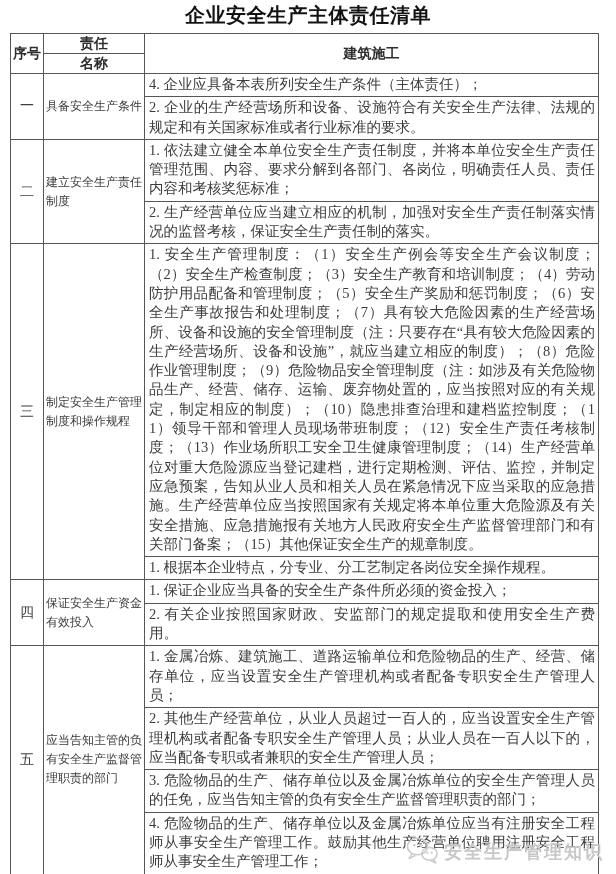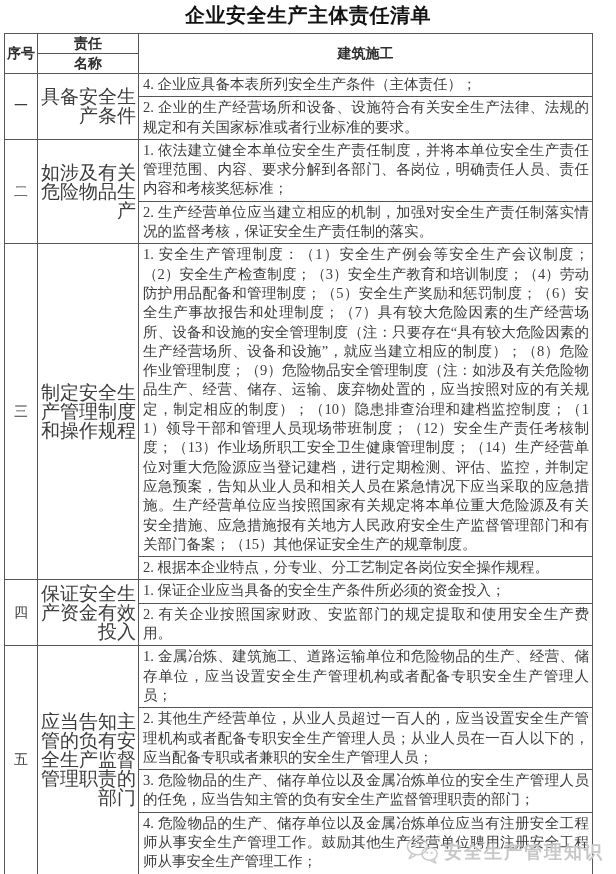--- a/index.html
+++ b/index.html
@@ -20,21 +20,21 @@
     font-weight:700;
     font-size:20px;
     color:#121212;
     padding-top:2px;
     letter-spacing:0.5px;
   }
   table.resp {
     border-collapse:collapse;
     table-layout:fixed;
     width:588px;
-    margin:4px 0 0 4px;
+    margin:4px 0 0 10px;
   }
   col.c1 { width:33px; }
   col.c2 { width:101px; }
   col.c3 { width:454px; }
   td {
     border:1px solid #565656;
     color:#3c3c3c;
     vertical-align:middle;
     word-break:break-all;
   }
@@ -45,22 +45,22 @@
     height:19px;
     padding:0 2px;
     color:#2e2e2e;
   }
   td.no-cell {
     text-align:center;
     font-size:14px;
     padding:0;
   }
   td.name-cell {
-    text-align:right;
-    font-size:19px;
+    text-align:left;
+    font-size:12px;
     line-height:19px;
     padding:2px 2px;
   }
   td.content-cell {
     font-size:14.5px;
     line-height:19.3px;
     padding:1px 3px 2px 4px;
     text-align:justify;
   }
   .footer {
@@ -107,33 +107,33 @@
         <tr>
           <td class="no-cell" rowspan="2">一</td>
           <td class="name-cell" rowspan="2">具备安全生产条件</td>
           <td class="content-cell">4. 企业应具备本表所列安全生产条件（主体责任）；</td>
         </tr>
         <tr>
           <td class="content-cell">2. 企业的生产经营场所和设备、设施符合有关安全生产法律、法规的规定和有关国家标准或者行业标准的要求。</td>
         </tr>
         <tr>
           <td class="no-cell" rowspan="2">二</td>
-          <td class="name-cell" rowspan="2">如涉及有关危险物品生产</td>
+          <td class="name-cell" rowspan="2">建立安全生产责任制度</td>
           <td class="content-cell">1. 依法建立健全本单位安全生产责任制度，并将本单位安全生产责任管理范围、内容、要求分解到各部门、各岗位，明确责任人员、责任内容和考核奖惩标准；</td>
         </tr>
         <tr>
           <td class="content-cell">2. 生产经营单位应当建立相应的机制，加强对安全生产责任制落实情况的监督考核，保证安全生产责任制的落实。</td>
         </tr>
         <tr>
           <td class="no-cell" rowspan="2">三</td>
           <td class="name-cell" rowspan="2">制定安全生产管理制度和操作规程</td>
           <td class="content-cell">1. 安全生产管理制度：（1）安全生产例会等安全生产会议制度；（2）安全生产检查制度；（3）安全生产教育和培训制度；（4）劳动防护用品配备和管理制度；（5）安全生产奖励和惩罚制度；（6）安全生产事故报告和处理制度；（7）具有较大危险因素的生产经营场所、设备和设施的安全管理制度（注：只要存在“具有较大危险因素的生产经营场所、设备和设施”，就应当建立相应的制度）；（8）危险作业管理制度；（9）危险物品安全管理制度（注：如涉及有关危险物品生产、经营、储存、运输、废弃物处置的，应当按照对应的有关规定，制定相应的制度）；（10）隐患排查治理和建档监控制度；（11）领导干部和管理人员现场带班制度；（12）安全生产责任考核制度；（13）作业场所职工安全卫生健康管理制度；（14）生产经营单位对重大危险源应当登记建档，进行定期检测、评估、监控，并制定应急预案，告知从业人员和相关人员在紧急情况下应当采取的应急措施。生产经营单位应当按照国家有关规定将本单位重大危险源及有关安全措施、应急措施报有关地方人民政府安全生产监督管理部门和有关部门备案；（15）其他保证安全生产的规章制度。</td>
         </tr>
         <tr>
-          <td class="content-cell">2. 根据本企业特点，分专业、分工艺制定各岗位安全操作规程。</td>
+          <td class="content-cell">1. 根据本企业特点，分专业、分工艺制定各岗位安全操作规程。</td>
         </tr>
         <tr>
           <td class="no-cell" rowspan="2">四</td>
           <td class="name-cell" rowspan="2">保证安全生产资金有效投入</td>
           <td class="content-cell">1. 保证企业应当具备的安全生产条件所必须的资金投入；</td>
         </tr>
         <tr>
           <td class="content-cell">2. 有关企业按照国家财政、安监部门的规定提取和使用安全生产费用。</td>
         </tr>
         <tr>

